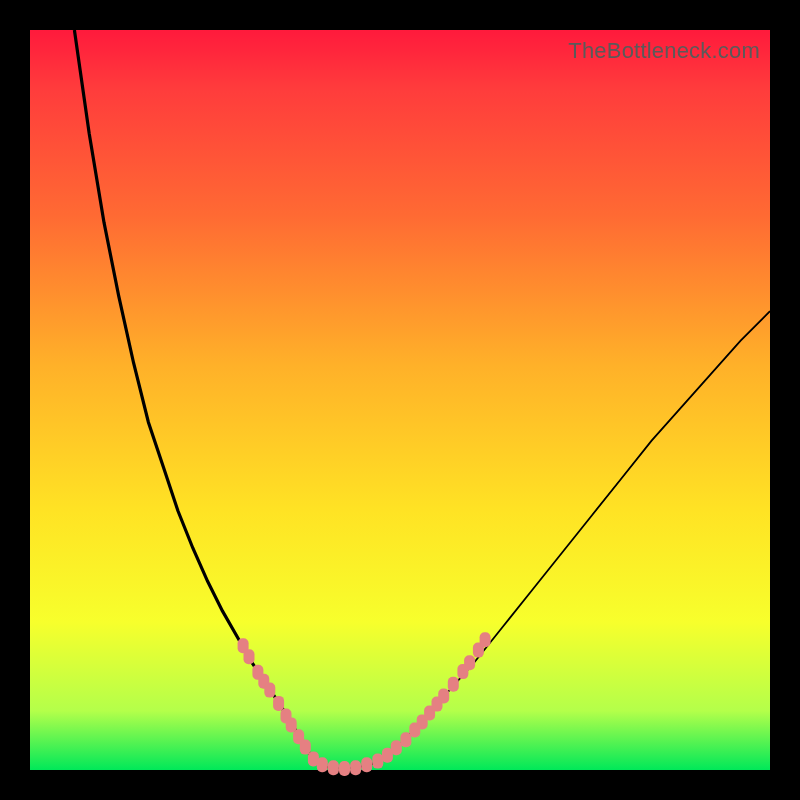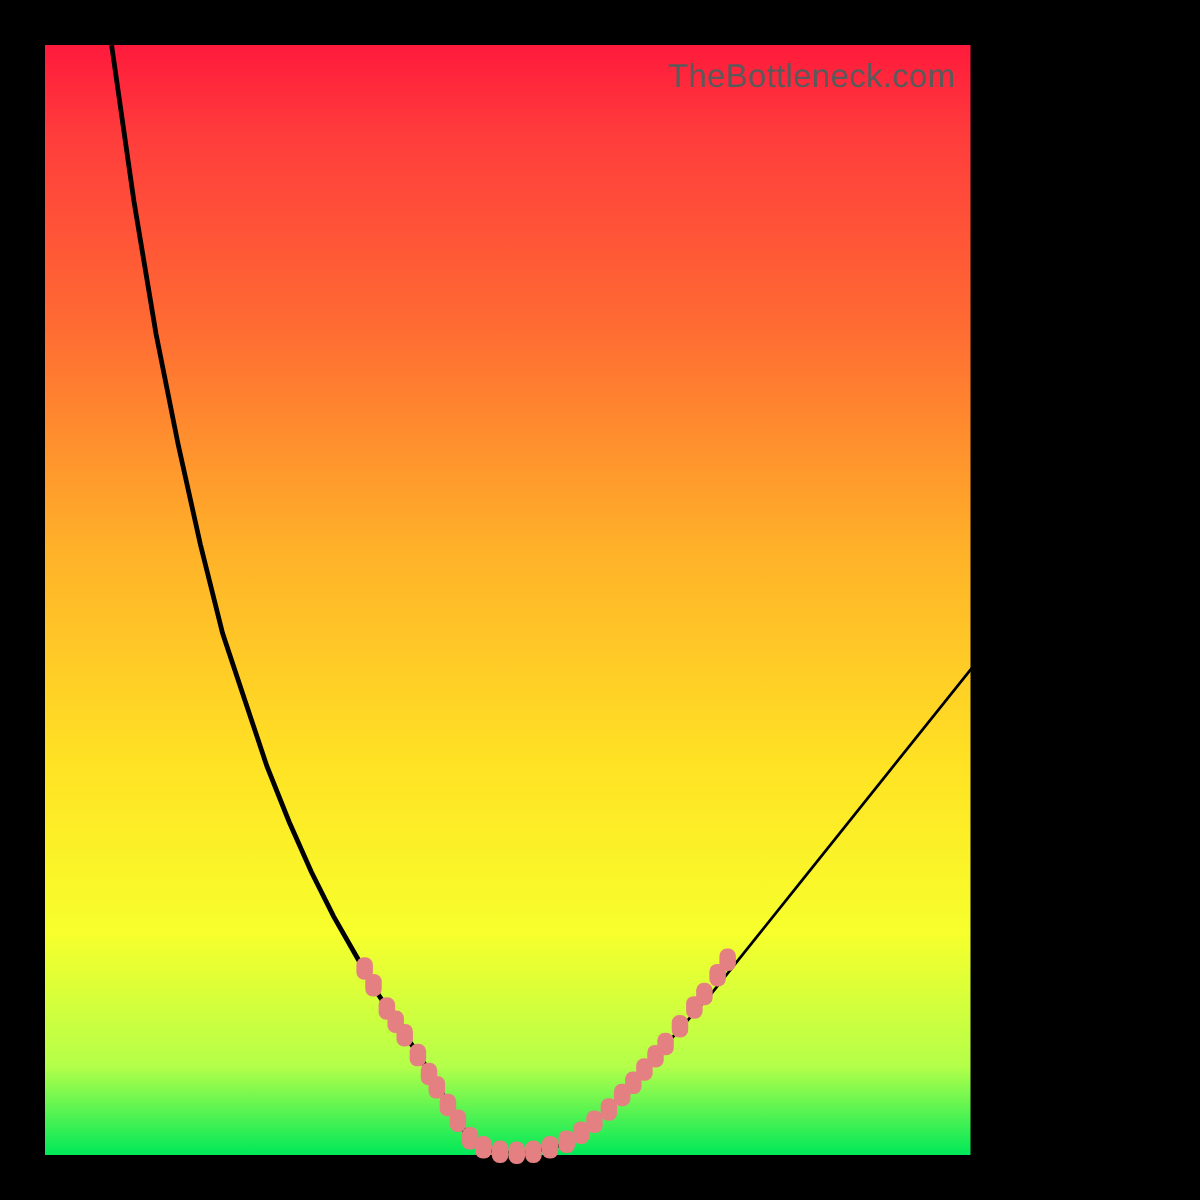--- a/index.html
+++ b/index.html
@@ -14,21 +14,21 @@
   .frame {
     position: relative;
     width: 800px;
     height: 800px;
     background: #000;
   }
   .plot-area {
     position: absolute;
     left: 30px;
     top: 30px;
-    width: 617px;
+    width: 740px;
     height: 740px;
     background: linear-gradient(
       to bottom,
       #ff1a3c 0%,
       #ff3c3c 8%,
       #ff6a33 25%,
       #ffb029 45%,
       #ffe324 65%,
       #f7ff2c 80%,
       #b4ff4a 92%,

